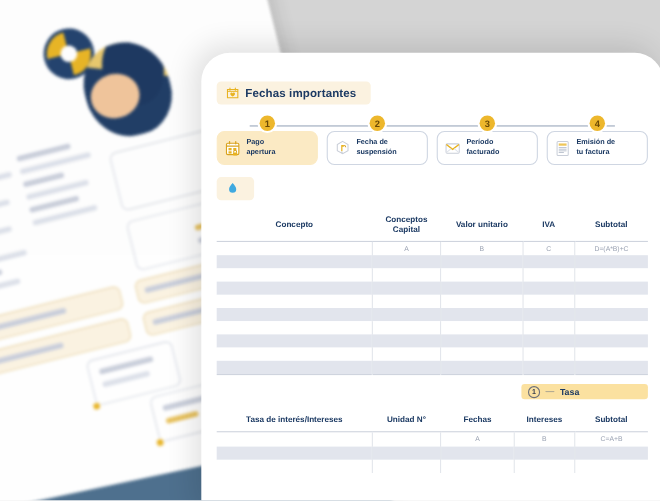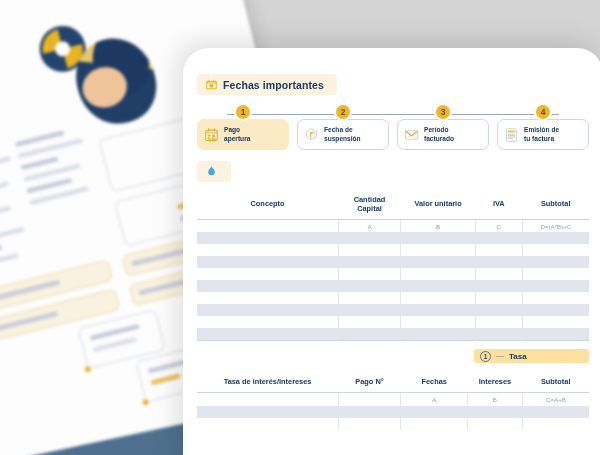--- a/index.html
+++ b/index.html
@@ -329,21 +329,21 @@
         <col style="width:36%">
           <col style="width:16%">
           <col style="width:19%">
           <col style="width:12%">
           <col style="width:17%">
       </colgroup>
       <thead>
         <tr>
           <th>Concepto</th>
           <th>
-            <span>Cantidad</span><br>
+            <span>Conceptos</span><br>
             <span>Capital</span>
           </th>
           <th>Valor unitario</th>
           <th>IVA</th>
           <th>Subtotal</th>
         </tr>
       </thead>
       <tbody>
         <tr class="formula">
           <td class="col-v"></td>
@@ -439,21 +439,21 @@
       <colgroup>
         <col style="width:36%">
           <col style="width:16%">
           <col style="width:17%">
           <col style="width:14%">
           <col style="width:17%">
       </colgroup>
       <thead>
         <tr>
           <th>Tasa de interés/Intereses</th>
-          <th>Pago N°</th>
+          <th>Unidad N°</th>
           <th>Fechas</th>
           <th>Intereses</th>
           <th>Subtotal</th>
         </tr>
       </thead>
       <tbody>
         <tr class="formula">
           <td class="col-v"></td>
           <td class="col-v"></td>
           <td class="col-v">A</td>

